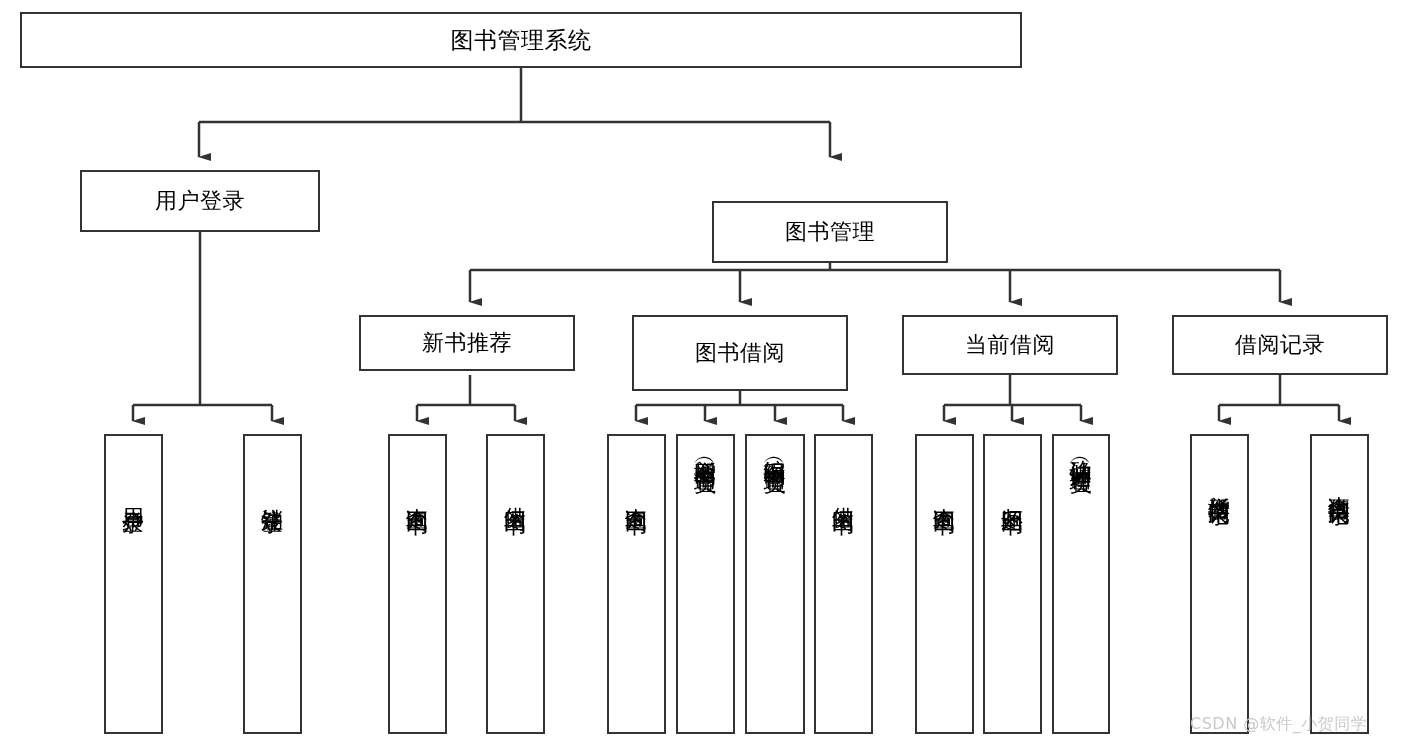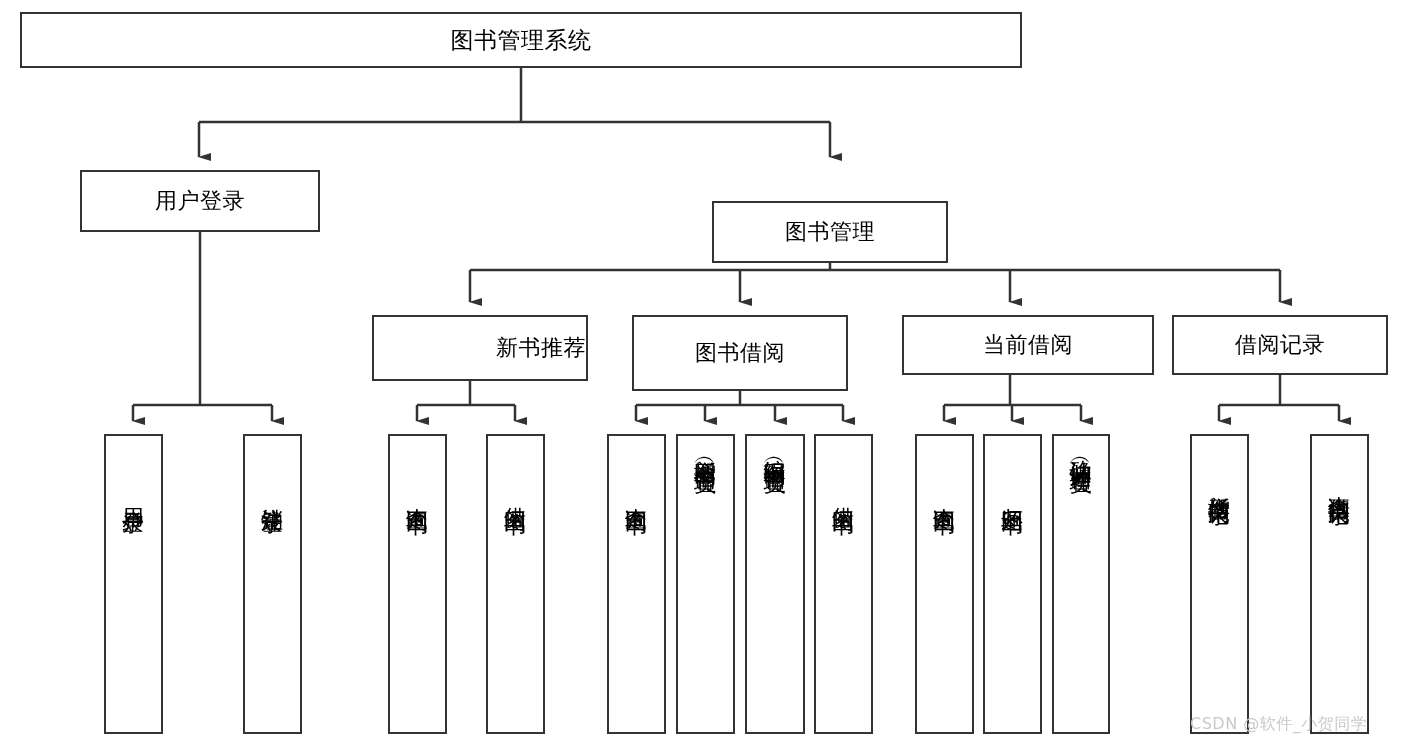--- a/index.html
+++ b/index.html
@@ -127,27 +127,27 @@
     <span class="label">图书管理系统</span>
   </div>
 
   <div id="nodes-layer">
       <div class="node horizontal" style="left: 80px; top: 170px; width: 240px; height: 62px;">
         <span class="label">用户登录</span>
       </div>
       <div class="node horizontal" style="left: 712px; top: 170px; width: 236px; height: 62px; margin-top: 31px;">
         <span class="label">图书管理</span>
       </div>
-      <div class="node horizontal" style="left: 372px; top: 315px; width: 216px; height: 66px; justify-content: flex-end;">
+      <div class="node horizontal" style="left: 359px; top: 315px; width: 216px; height: 56px;">
         <span class="label">新书推荐</span>
       </div>
       <div class="node horizontal" style="left: 632px; top: 315px; width: 216px; height: 76px;">
         <span class="label">图书借阅</span>
       </div>
-      <div class="node horizontal" style="left: 902px; top: 315px; width: 252px; height: 60px;">
+      <div class="node horizontal" style="left: 902px; top: 315px; width: 216px; height: 60px;">
         <span class="label">当前借阅</span>
       </div>
       <div class="node horizontal" style="left: 1172px; top: 315px; width: 216px; height: 60px;">
         <span class="label">借阅记录</span>
       </div>
       <div class="node vertical mid" style="left: 104px; top: 434px; width: 59px; height: 300px;">
         <span class="label">用户登录</span>
       </div>
       <div class="node vertical mid" style="left: 243px; top: 434px; width: 59px; height: 300px;">
         <span class="label">注销登录</span>

